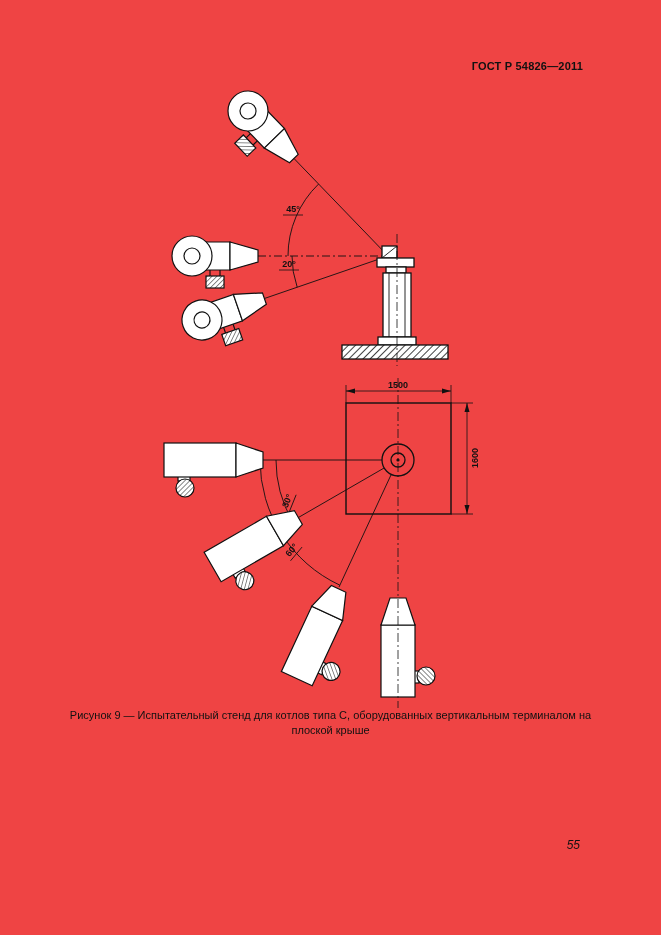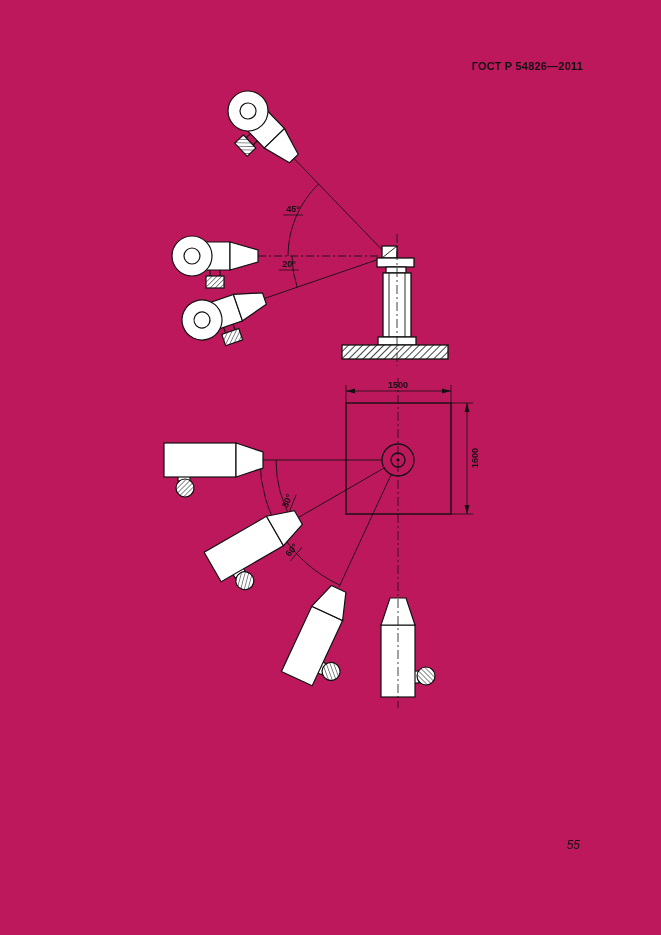--- a/index.html
+++ b/index.html
@@ -1,19 +1,19 @@
 <!DOCTYPE html>
 <html><head>
 <meta charset="utf-8">
 <style>
   html,body{margin:0;padding:0;background:#ffffff;}
   .page{
     position:relative;
     width:661px;height:935px;
-    background:#be185d;
+    background:#ef4444;
     font-family:"Liberation Sans",sans-serif;
     color:#111;
     overflow:hidden;
   }
   .doc-header{
     position:absolute;top:60px;right:78px;
     font-size:11px;font-weight:bold;letter-spacing:.2px;
   }
   .figure-svg{position:absolute;top:0;left:0;}
   svg text{
@@ -150,15 +150,18 @@
         <text text-anchor="middle">30°</text>
         <line x1="-9" y1="3" x2="9" y2="3" stroke="#111" stroke-width="0.8"></line>
       </g>
       <g transform="translate(294,552) rotate(-50)">
         <text text-anchor="middle">60°</text>
         <line x1="-9" y1="3" x2="9" y2="3" stroke="#111" stroke-width="0.8"></line>
       </g>
     </g>
   </svg>
 
+  <div class="caption">
+    <div class="caption-inner">Рисунок 9 — Испытательный стенд для котлов типа С, оборудованных вертикальным терминалом на плоской крыше</div>
+  </div>
 
   <div class="page-number">55</div>
 </div>
 
 </body></html>

